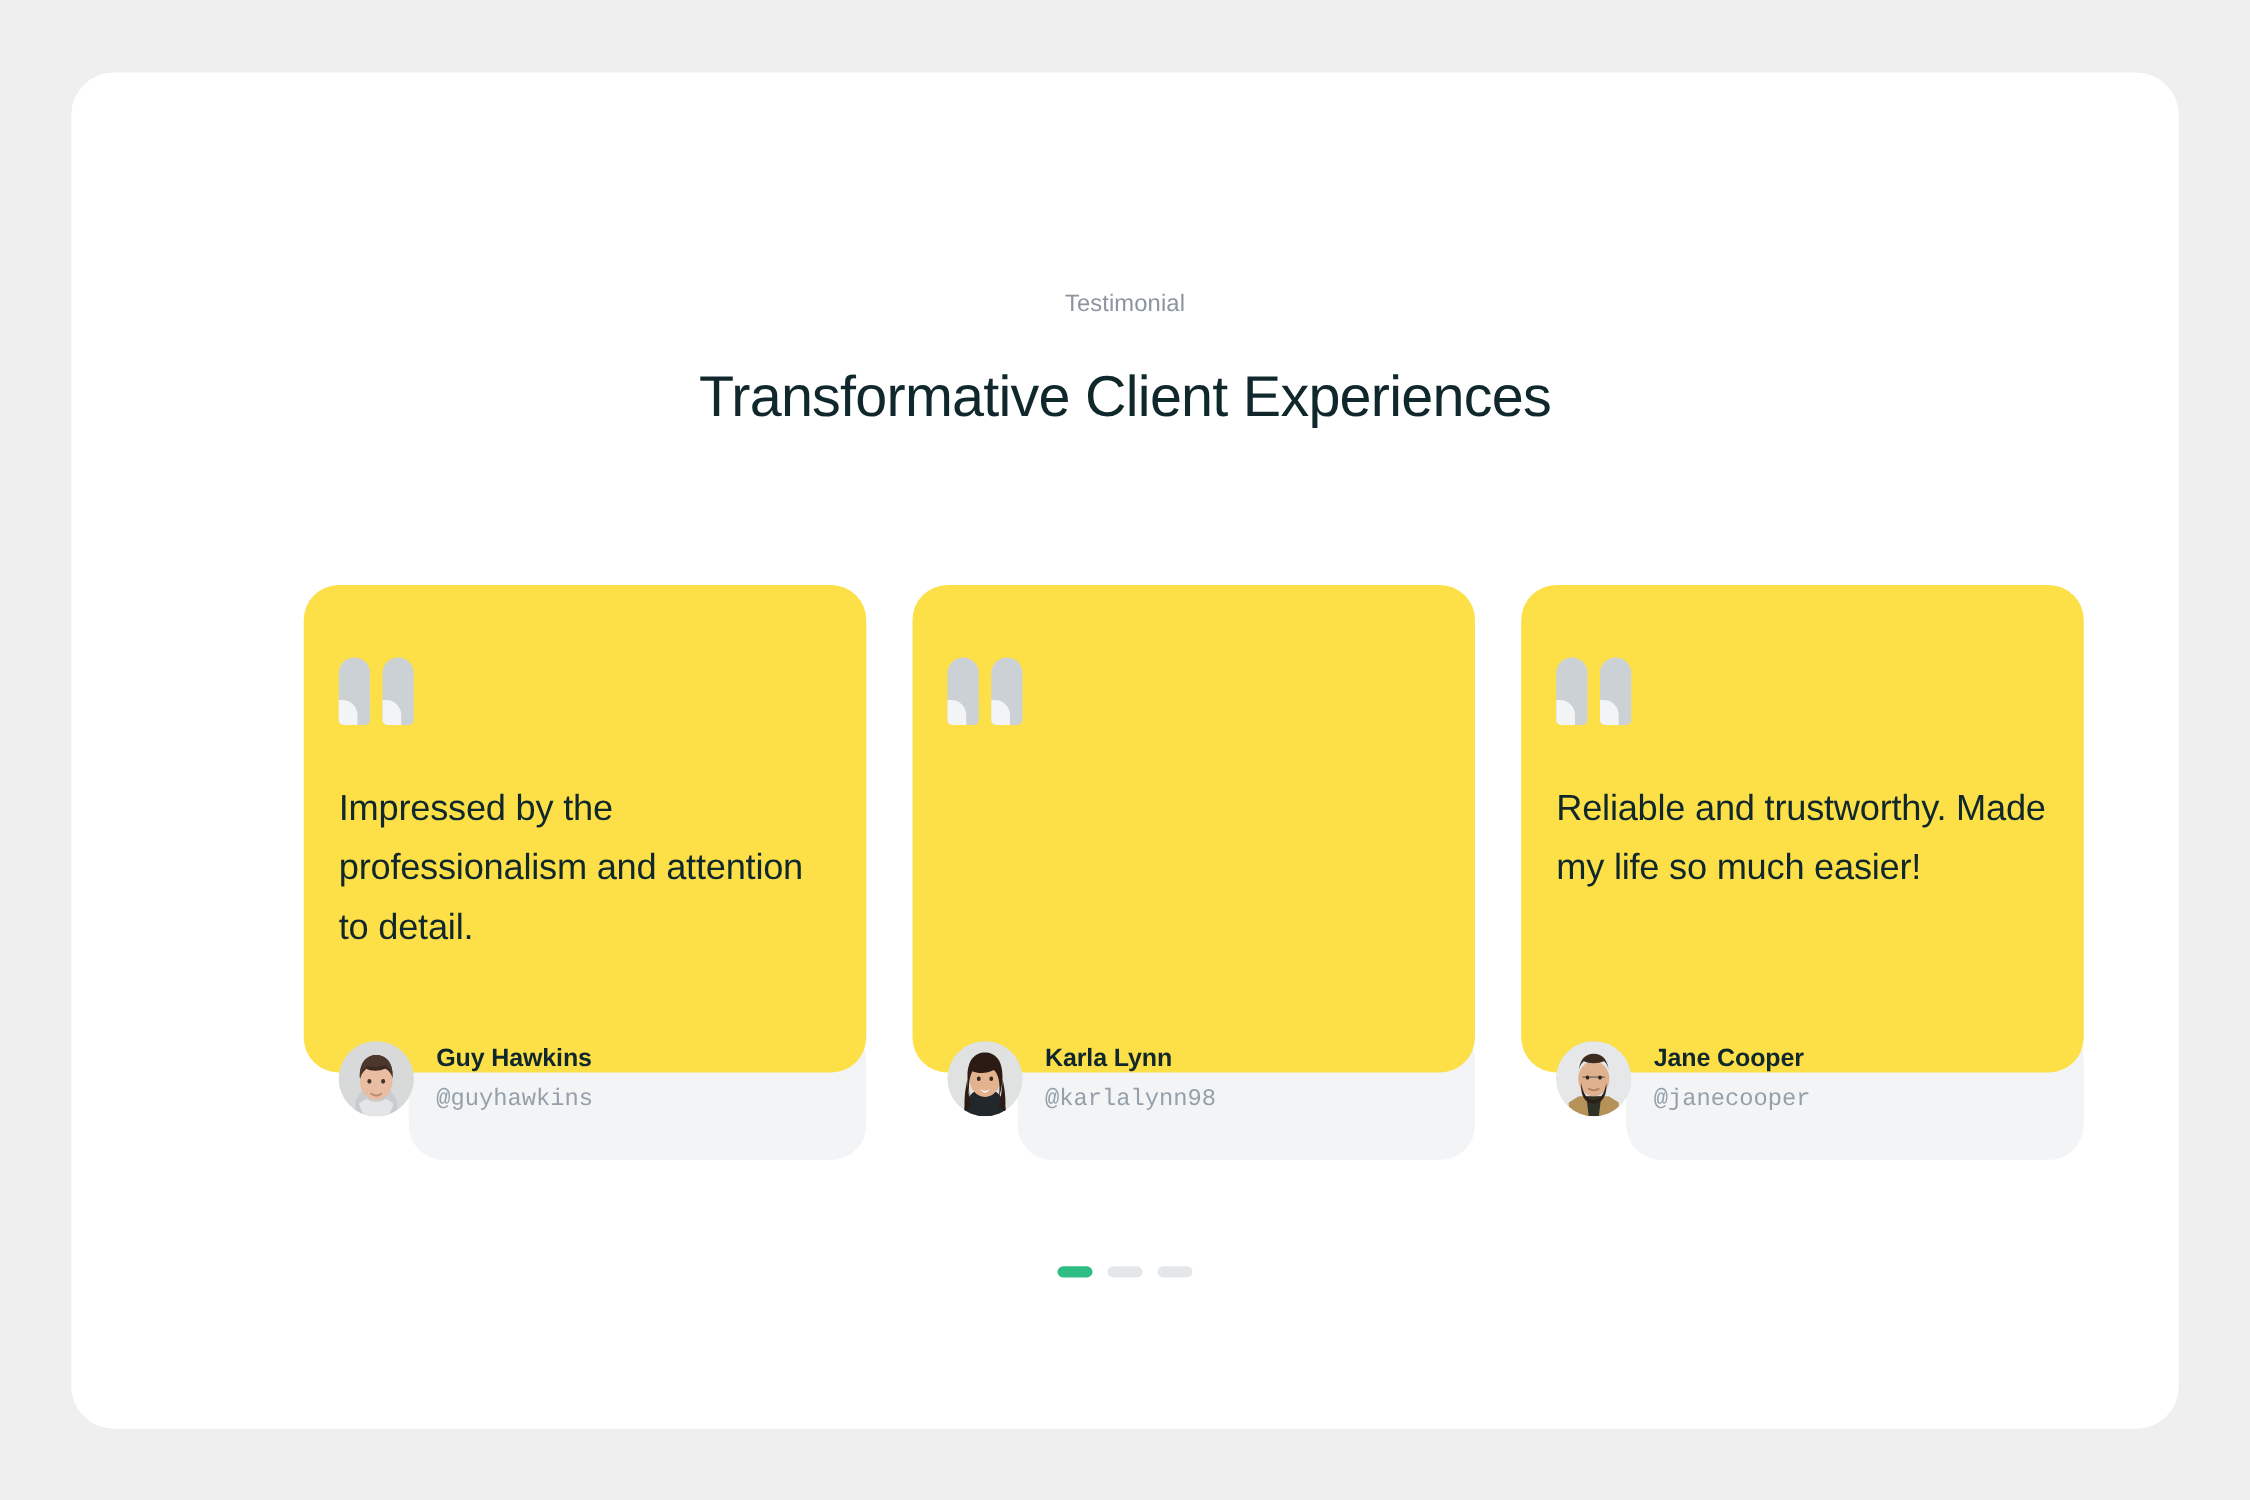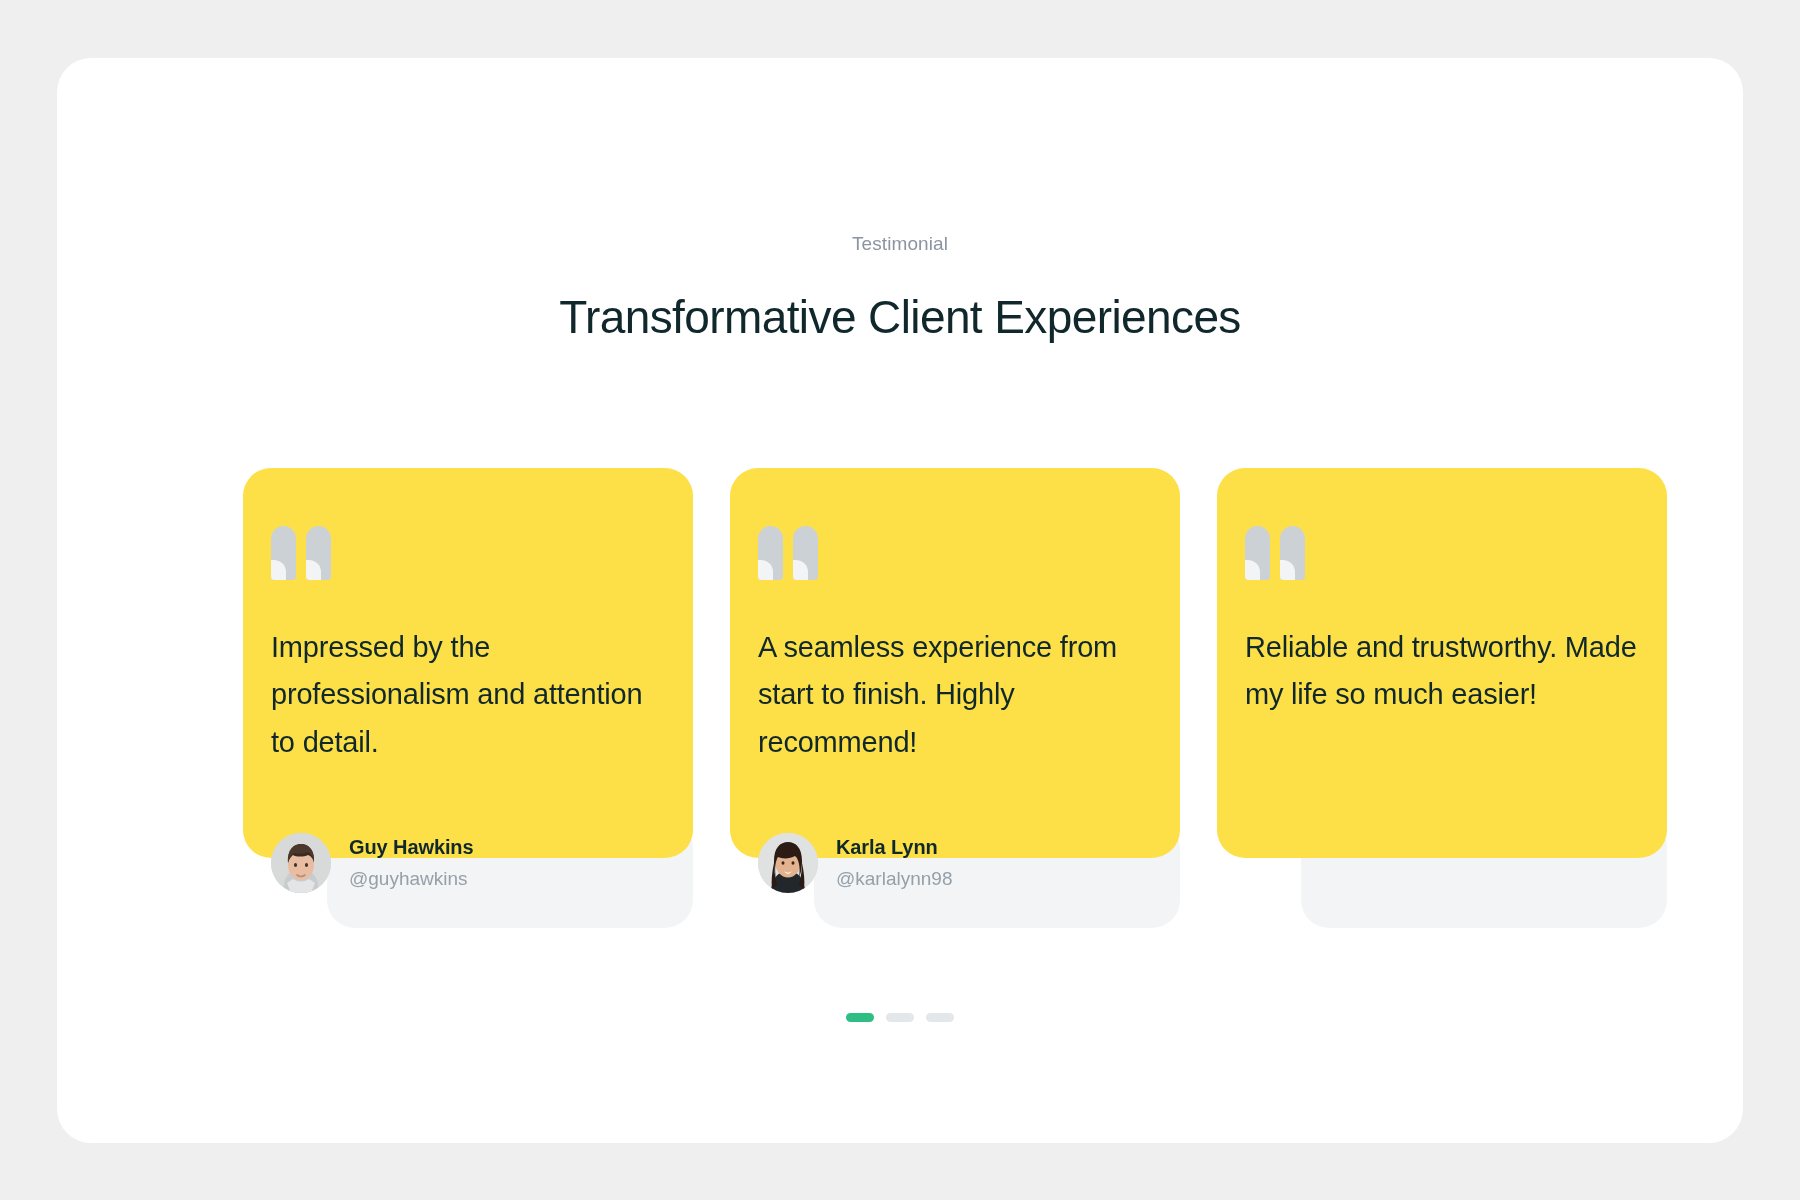--- a/index.html
+++ b/index.html
@@ -153,20 +153,21 @@
     font-weight: 700;
     color: #10282c;
     letter-spacing: -0.1px;
   }
 
   .author-handle {
     font-size: 19px;
     color: #95a0ab;
     margin-top: 9px;
     font-weight: 400;
+    font-family: Liberation Mono, monospace;
   }
 
   
   .dots {
     position: absolute;
     left: 0;
     top: 955px;
     width: 100%;
     display: flex;
     justify-content: center;
@@ -229,21 +230,20 @@
         </div>
       </div>
 
       <div class="card-wrap">
         <div class="card-foot"></div>
         <div class="card-bubble">
           <div class="quote-mark">
             <span></span>
               <span></span>
           </div>
-          <div class="quote-text">A seamless experience from start to finish. Highly recommend!</div>
         </div>
         <div class="author">
           <div class="avatar">
             <svg viewBox="0 0 60 60">
               <rect width="60" height="60" fill="#e0e2e1"></rect>
               <path d="M13 60c0-14 7-22 17-22s17 8 17 22z" fill="#22272b"></path>
               <ellipse cx="30" cy="30" rx="12.5" ry="14.5" fill="#e3b28e"></ellipse>
               <path d="M16 28c0-13 6-19 14-19s14 6 14 19c0 9-2 14-3 17 2-12-1-20-4-22-5 3-13 3-17 1-2 3-4 11-2 21-1-3-2-8-2-17z" fill="#2b1b14"></path>
               <path d="M44 30c2 9 3 18 2 26l-5-4c2-8 3-16 3-22z" fill="#2b1b14"></path>
               <path d="M16 30c-2 9-3 18-2 26l5-4c-2-8-3-16-3-22z" fill="#2b1b14"></path>
@@ -261,20 +261,40 @@
 
       <div class="card-wrap">
         <div class="card-foot"></div>
         <div class="card-bubble">
           <div class="quote-mark">
             <span></span>
               <span></span>
           </div>
           <div class="quote-text">Reliable and trustworthy. Made my life so much easier!</div>
         </div>
+        <div class="author">
+          <div class="avatar">
+            <svg viewBox="0 0 60 60">
+              <rect width="60" height="60" fill="#e6e7e8"></rect>
+              <path d="M18 44l-8 5v11h40V49l-8-5z" fill="#b59258"></path>
+              <path d="M24 44h12l-2 16H26z" fill="#2d3227"></path>
+              <ellipse cx="30" cy="30" rx="12.5" ry="14" fill="#e0b18e"></ellipse>
+              <path d="M18 26c0-11 5-16 12-16s12 5 12 16c0-6-2-9-4-10-4 2-12 2-16 0-2 2-4 4-4 10z" fill="#3b2a20"></path>
+              <path d="M20 33c1 9 5 14 10 14s9-5 10-14c1 10-3 17-10 17s-11-7-10-17z" fill="#2c1f17"></path>
+              <rect x="21" y="28" width="18" height="1.4" fill="#8d7a6a"></rect>
+              <ellipse cx="25" cy="29" rx="1.5" ry="1.7" fill="#35271e"></ellipse>
+              <ellipse cx="35" cy="29" rx="1.5" ry="1.7" fill="#35271e"></ellipse>
+              <path d="M26 38q4 2.5 8 0" stroke="#b07f60" stroke-width="1.4" fill="none" stroke-linecap="round"></path>
+            </svg>
+          </div>
+          <div>
+            <div class="author-name">Jane Cooper</div>
+            <div class="author-handle">@janecooper</div>
+          </div>
+        </div>
       </div>
 
     </div>
 
     <div class="dots">
       <div class="dot active"></div>
       <div class="dot"></div>
       <div class="dot"></div>
     </div>
 

